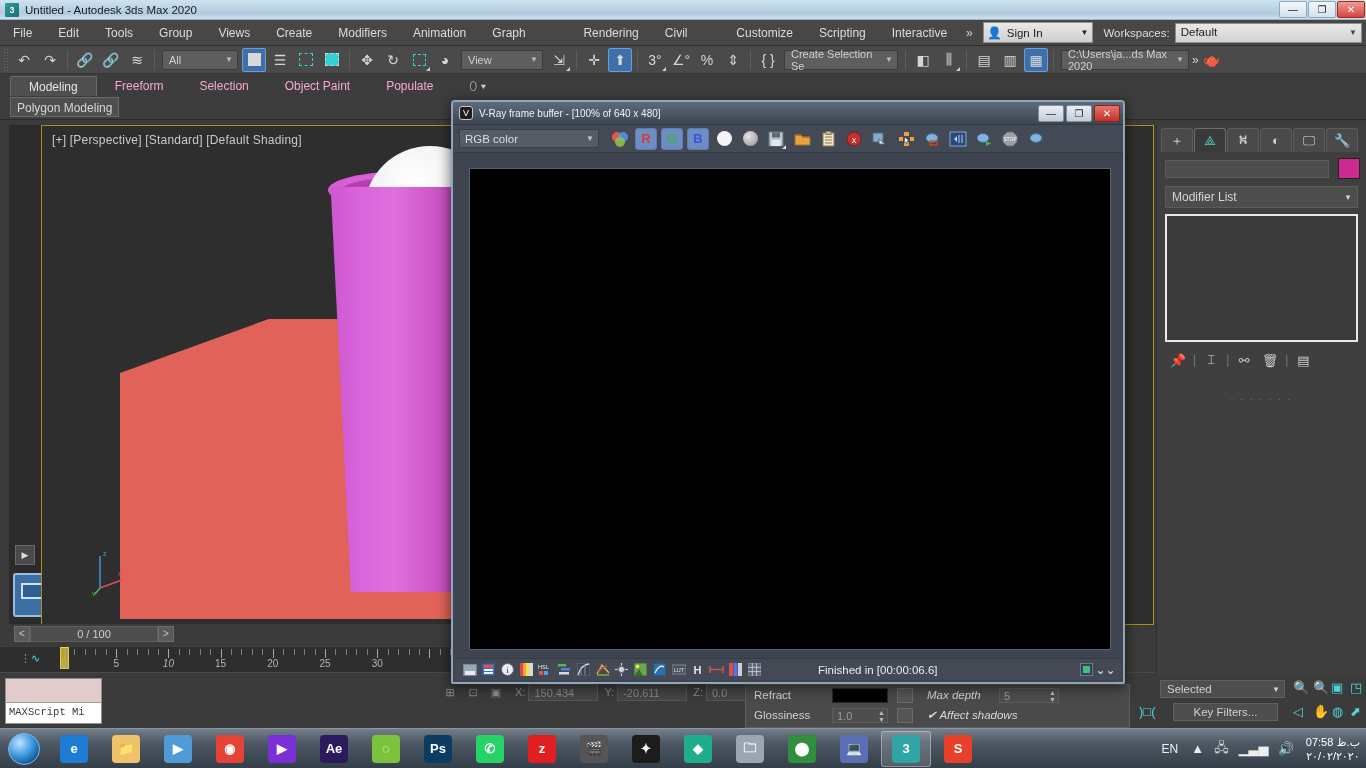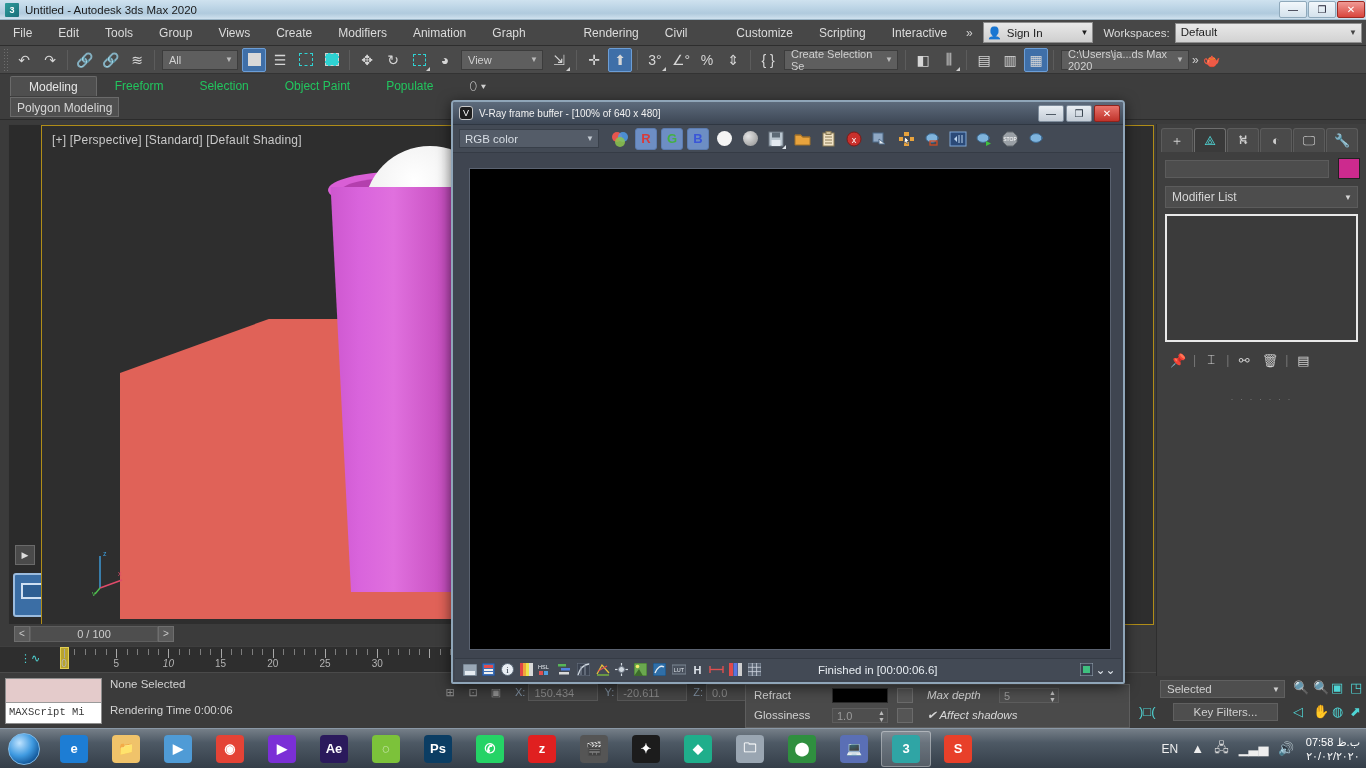--- a/index.html
+++ b/index.html
@@ -83,21 +83,21 @@
   .corner { position:absolute; right:1px; bottom:1px; width:0;height:0;
     border-left:4px solid transparent; border-bottom:4px solid #cfcfcf; }
 
   
   #ribbon {
     position:absolute; left:0; top:74px; width:1366px; height:46px;
     background:#3d3d3d; border-bottom:1px solid #2b2b2b;
   }
   #ribbonTabs { display:flex; height:22px; align-items:flex-end; padding-left:10px; }
   #ribbonTabs .rt {
-    height:20px; line-height:20px; padding:0 18px; font-size:12px; color:#22c55e;
+    height:20px; line-height:20px; padding:0 18px; font-size:12px; color:#f9a8d4;
   }
   #ribbonTabs .rt.active {
     background:#4f4f4f; color:#e6e6e6; border:1px solid #6a6a6a; border-bottom:none;
     border-radius:2px 2px 0 0;
   }
   #ribbonSub { height:22px; padding-left:10px; display:flex; align-items:center; }
   #ribbonSub .rs {
     height:20px; line-height:20px; padding:0 6px; font-size:12px; color:#d6d6d6;
     background:#4f4f4f; border:1px solid #6a6a6a;
   }
@@ -612,24 +612,20 @@
       <div class="tlabel" style="left: 1055.8px;">95</div>
       <div class="tlabel" style="left: 1108px;">100</div>
     </div>
 </div>
 
 <div id="bottomBar">
   <div id="mxsMini">
     <div class="pink"></div>
     <div class="lbl">MAXScript Mi</div>
   </div>
-  <div id="statusTexts">
-    <div class="st1">None Selected</div>
-    <div class="st2">Rendering Time  0:00:06</div>
-  </div>
 </div>
 
 <div id="coordBar">
   <div class="cicon">⊞</div>
   <div class="cicon">⊡</div>
   <div class="cicon">▣</div>
   <div class="clab">X:</div>
   <div class="cval">150.434</div>
   <div class="clab">Y:</div>
   <div class="cval">-20.611</div>

